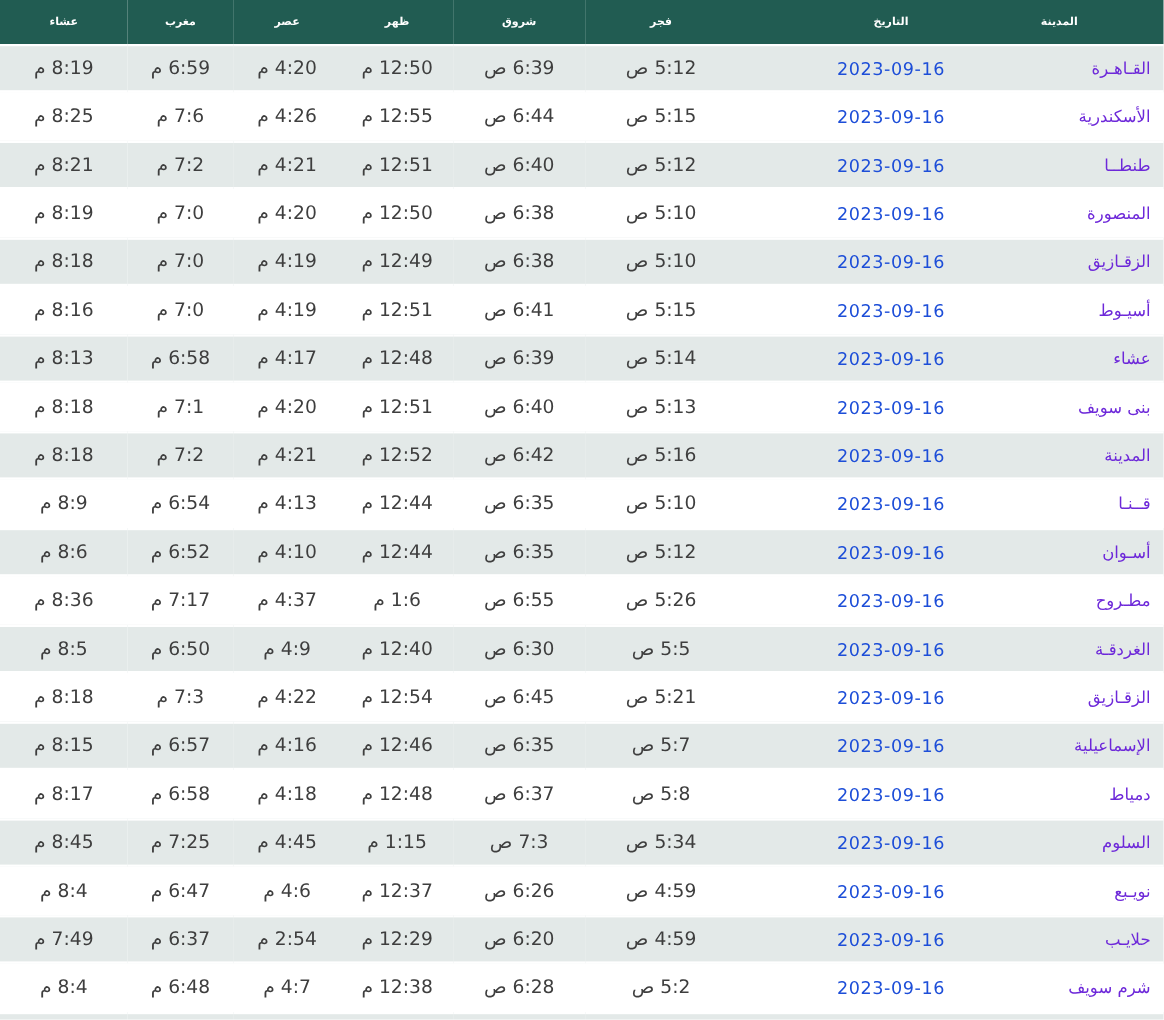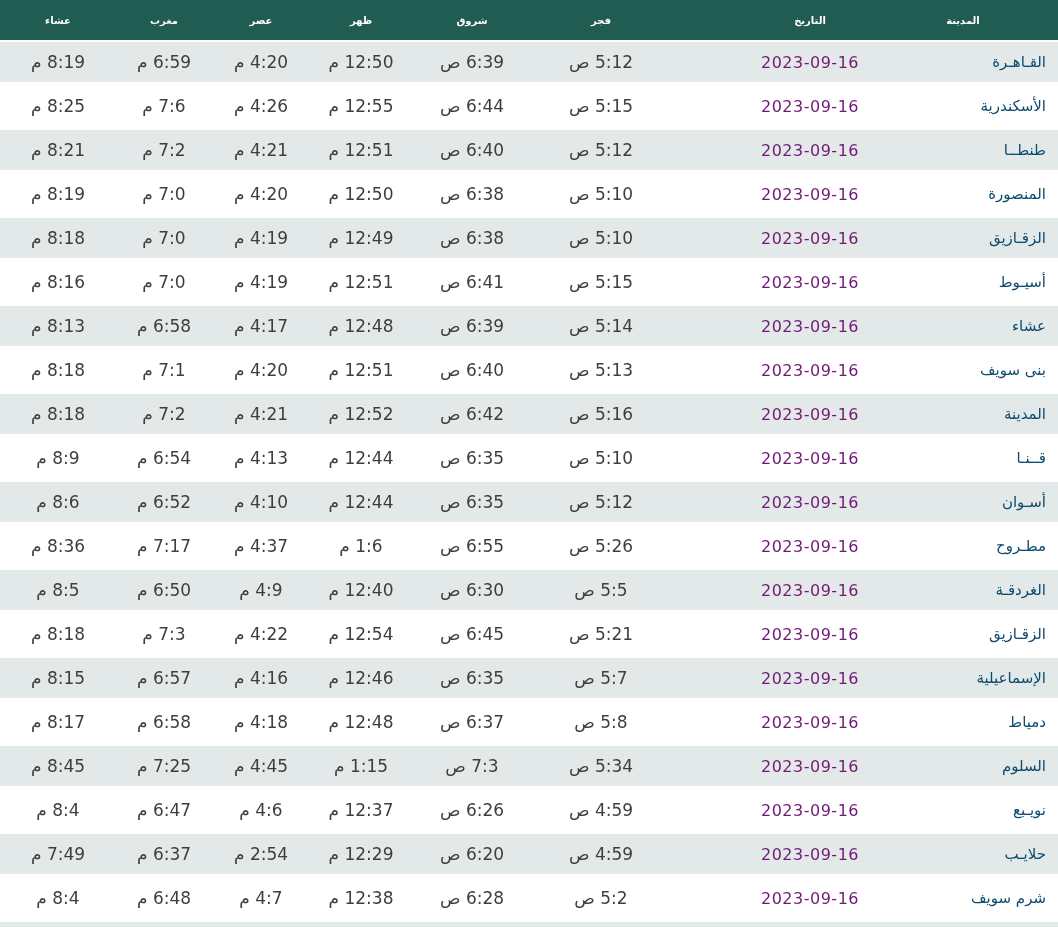--- a/index.html
+++ b/index.html
@@ -60,26 +60,26 @@
     color: #3e3e3e;
     white-space: nowrap;
   }
   tbody tr:nth-child(odd) td  { background: #E3E9E8; }
   tbody tr:nth-child(even) td { background: #ffffff; }
 
   tbody td.col-city {
     text-align: right;
     padding-right: 12px;
     font-size: 15px;
-    color: #0c4a6e;
+    color: #6d28d9;
   }
   tbody td.col-date {
     padding-left: 70px;
     font-size: 16px;
-    color: #701a75;
+    color: #1d4ed8;
     letter-spacing: 0.5px;
   }
 </style>
 </head>
 <body>
 
 <div class="page">
   <table class="prayer-table">
     <colgroup>
       <col class="c-city">

